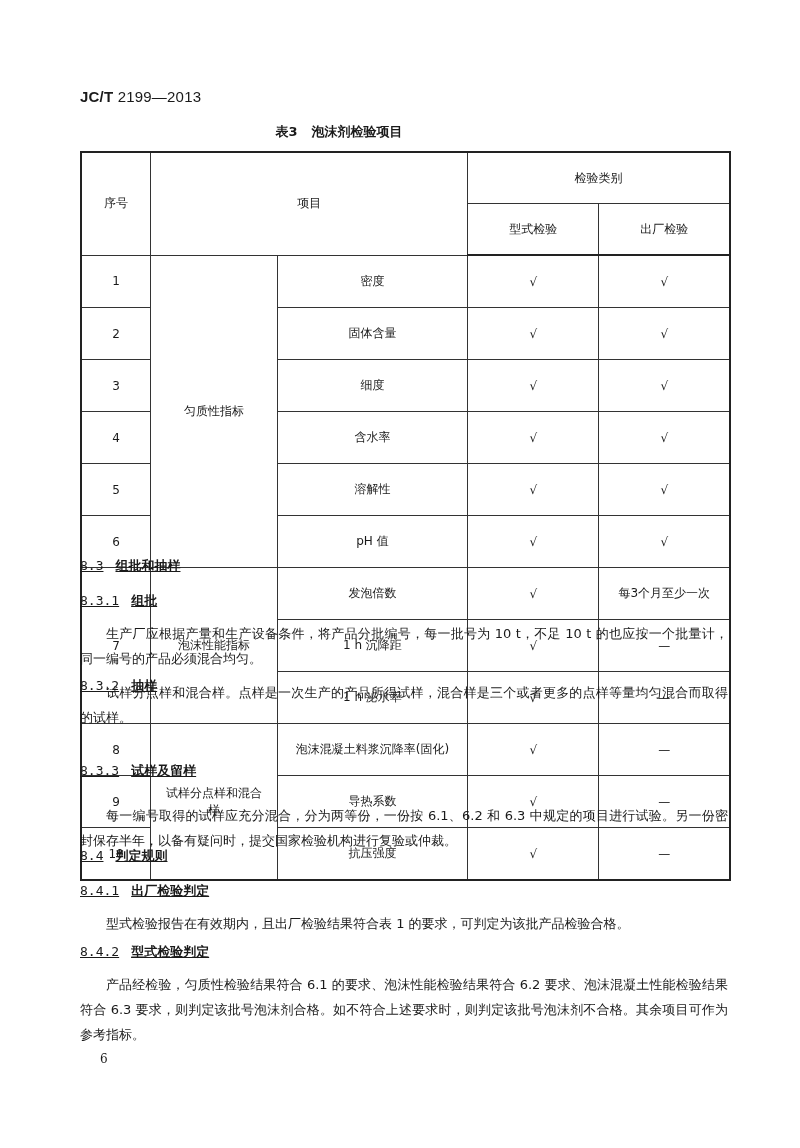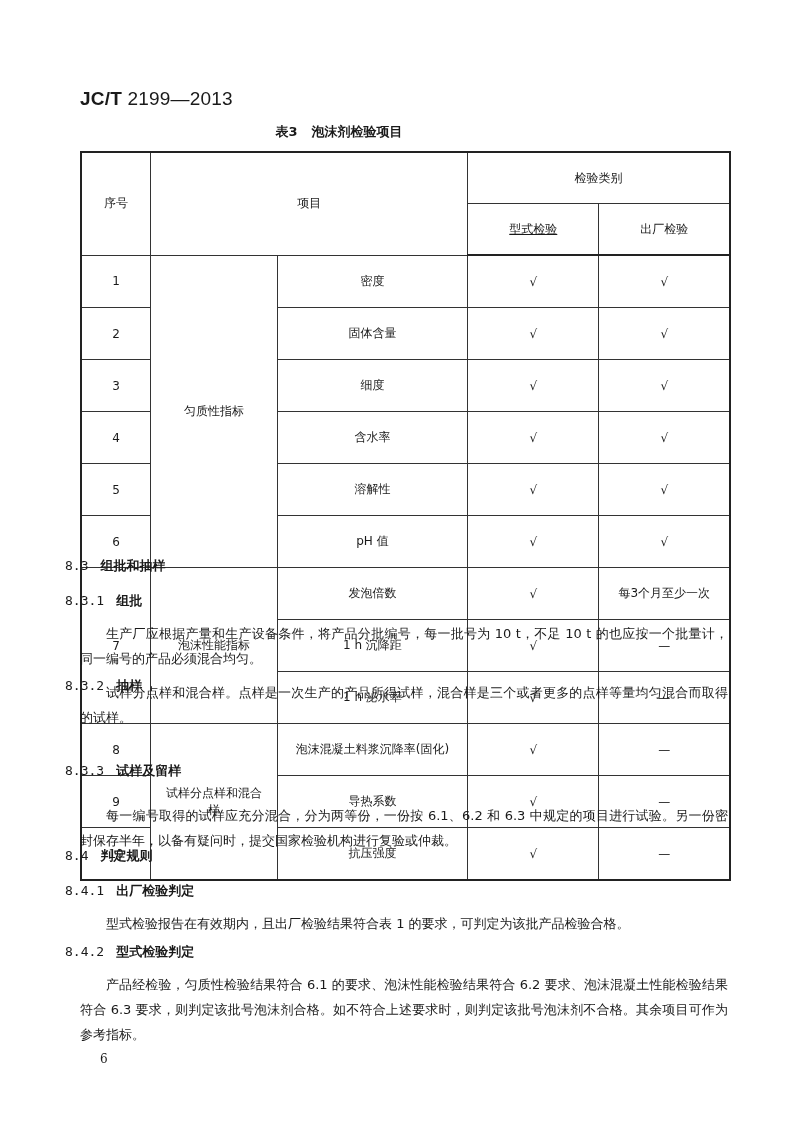--- a/index.html
+++ b/index.html
@@ -4,21 +4,21 @@
 <style>
   html, body { margin: 0; padding: 0; background: #ffffff; }
   body {
     width: 800px; height: 1148px; position: relative; overflow: hidden;
     font-family: "DejaVu Serif", "Liberation Serif", serif;
     color: #1a1a1a;
   }
   .header-code {
     position: absolute; left: 80px; top: 88px;
     font-family: "Liberation Sans", "DejaVu Sans", sans-serif;
-    font-size: 19px; font-weight: bold; letter-spacing: 0.2px;
+    font-size: 15px; font-weight: bold; letter-spacing: 0.2px;
   }
   .header-code .num { font-weight: normal; }
   .table-caption {
     position: absolute; left: 0; width: 678px; top: 123px;
     text-align: center; font-family: "DejaVu Sans", sans-serif;
     font-size: 13px; font-weight: bold;
   }
   .table-caption .sep { display: inline-block; width: 14px; }
   table.spec {
     position: absolute; left: 80px; top: 151px;
@@ -28,27 +28,27 @@
   }
   table.spec td, table.spec th {
     border: 1px solid #333; text-align: center; vertical-align: middle;
     padding: 12px; font-weight: normal; height: 27px;
   }
   table.spec th { height: 26px; }
   table.spec thead tr:last-child th { border-bottom: 2px solid #222; }
   .col-no { width: 52px; }
   .col-cat { width: 126px; }
   .col-item { width: 206px; }
-  .col-type { width: 132px; text-decoration: underline; }
+  .col-type { width: 132px; }
   .col-factory { width: 131px; margin-top: 16px; }
   .check { font-size: 12px; }
   .dash { font-size: 12px; }
   .section {
-    position: absolute; left: 65px; font-family: "DejaVu Sans", sans-serif;
-    font-size: 13px; font-weight: bold;
+    position: absolute; left: 80px; font-family: "DejaVu Sans", sans-serif;
+    font-size: 13px; font-weight: bold; text-decoration: underline;
   }
   .section .secnum { font-family: "DejaVu Sans Mono", monospace; font-weight: normal; margin-right: 12px; }
   .para {
     position: absolute; left: 80px; width: 648px;
     font-family: "DejaVu Sans", sans-serif; font-size: 13px; line-height: 25px;
     text-indent: 26px; text-align: justify;
   }
   .page-num {
     position: absolute; left: 100px; top: 1052px;
     font-size: 12px; font-family: "DejaVu Serif", serif;

